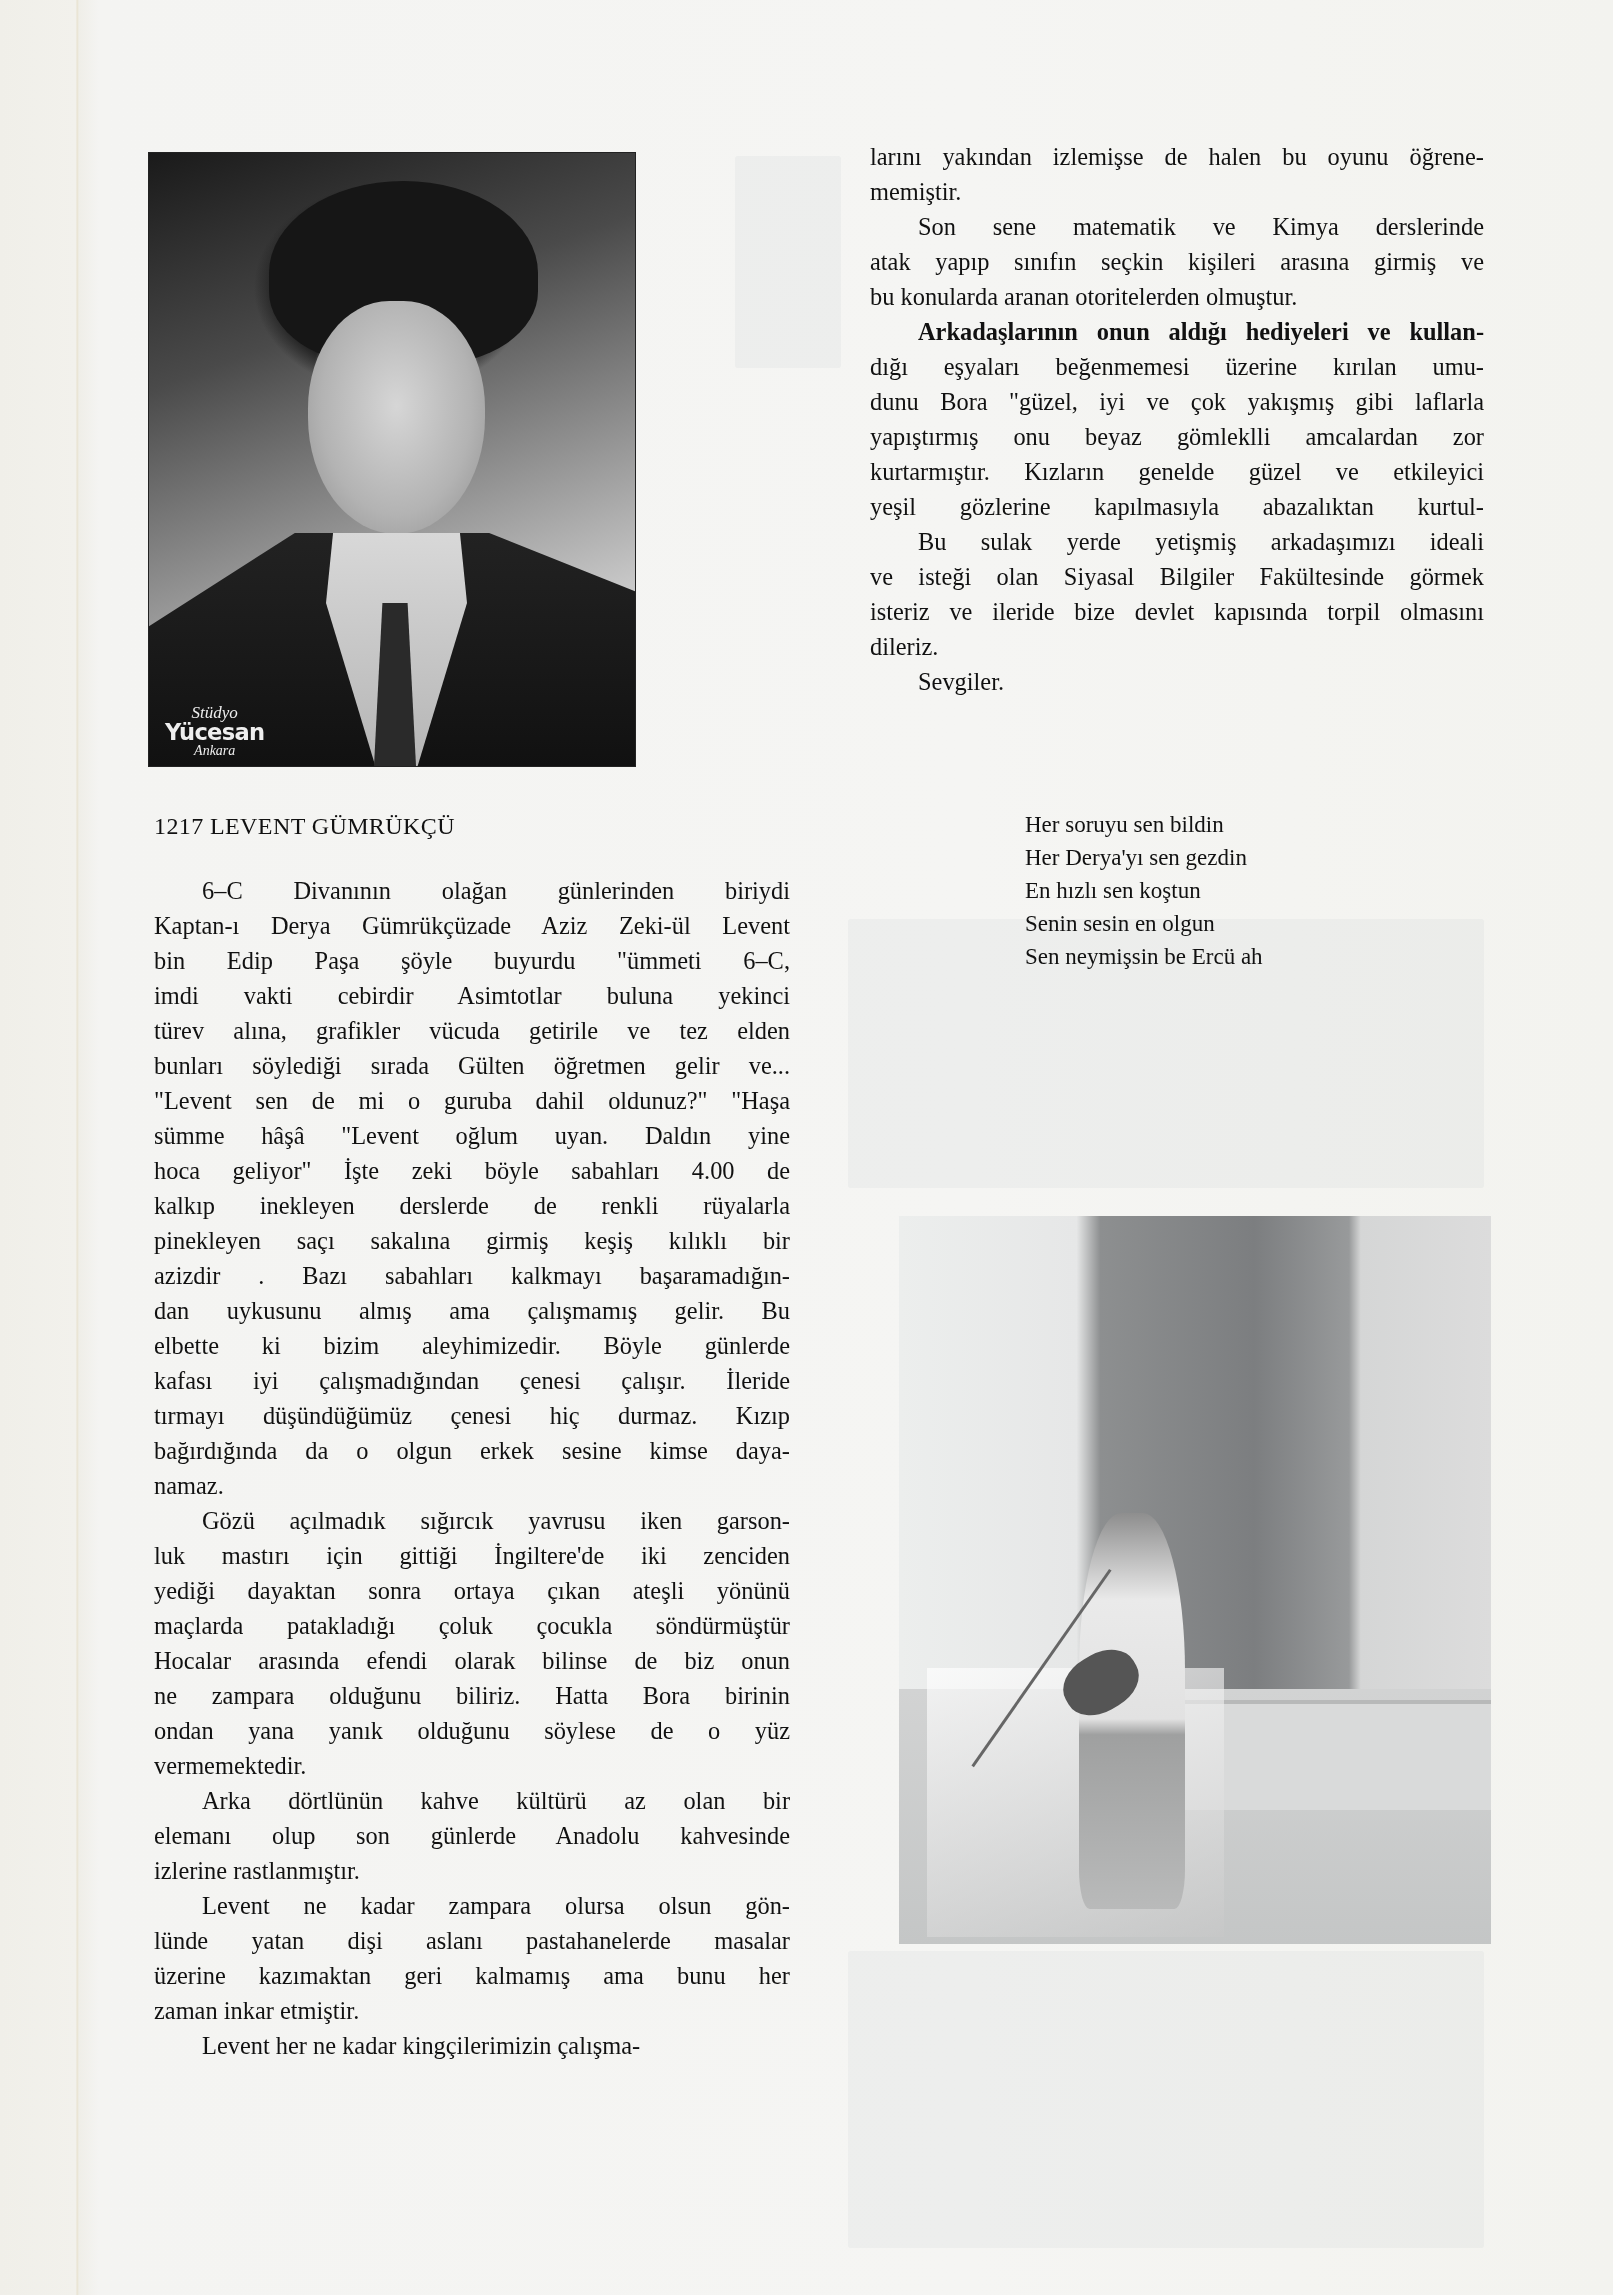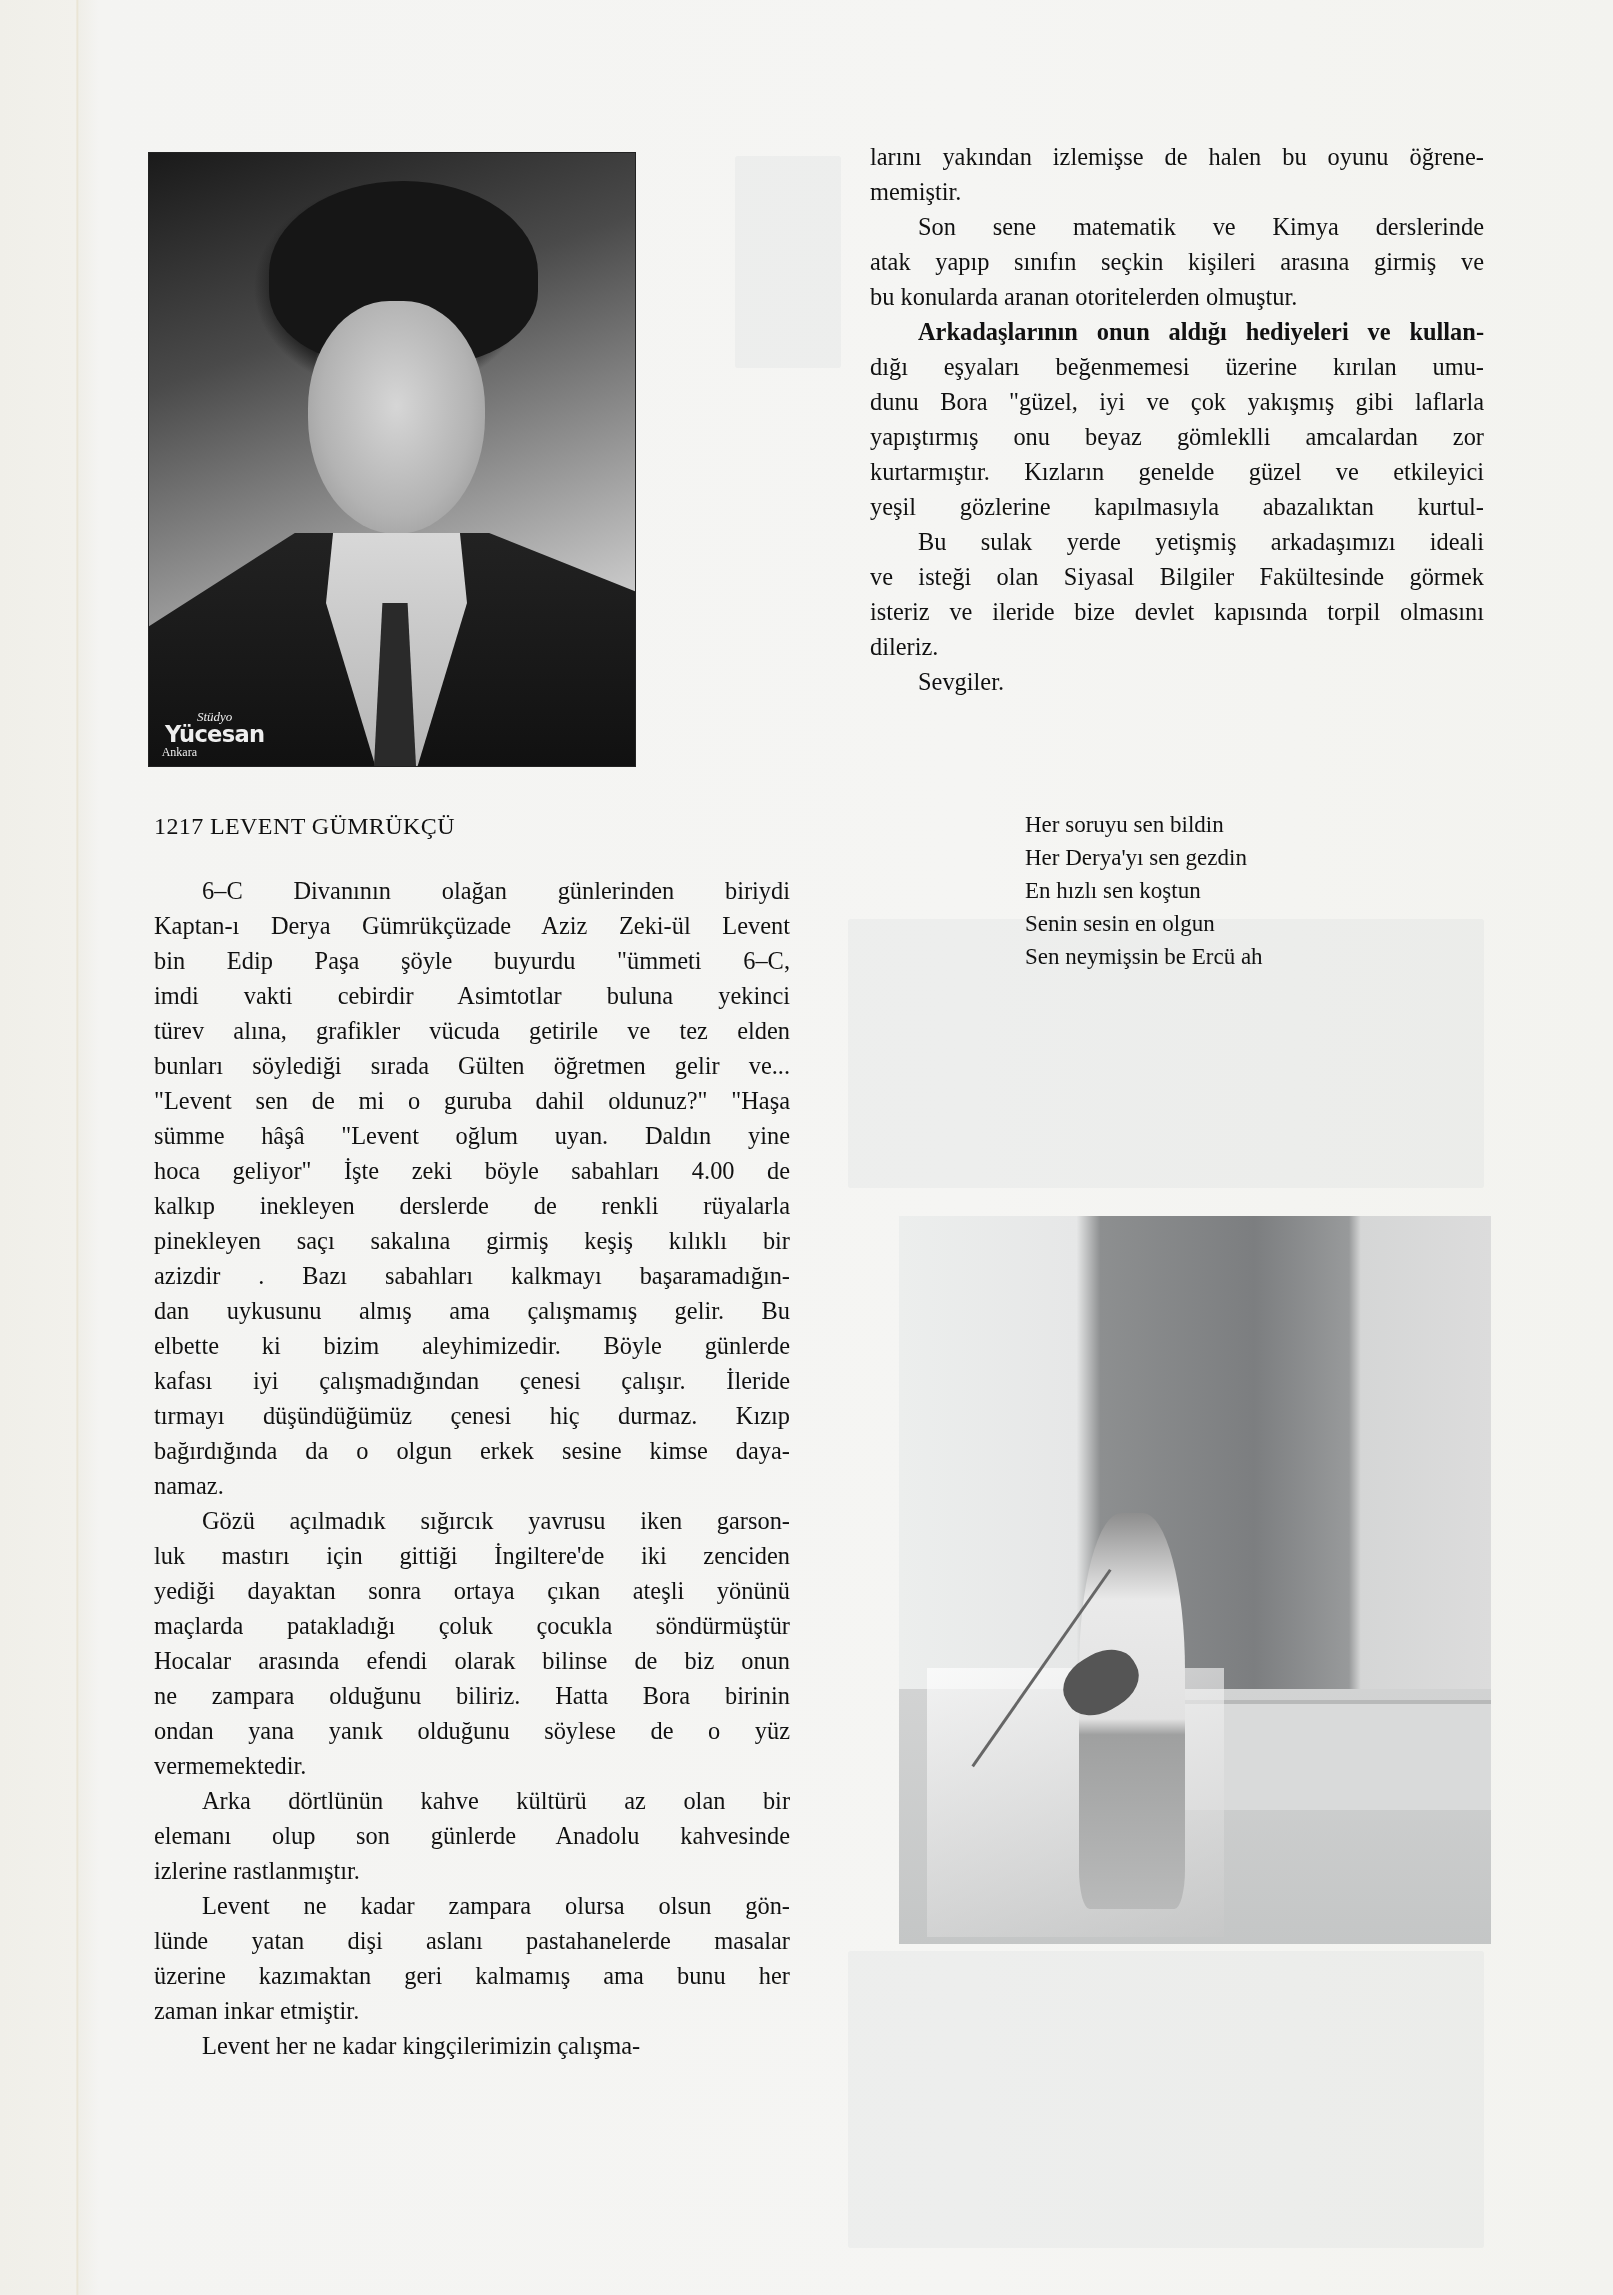--- a/index.html
+++ b/index.html
@@ -50,23 +50,23 @@
   }
   .portrait .hair {
     position: absolute; left: 120px; top: 28px; width: 269px; height: 184px;
     border-radius: 50% 50% 40% 40%;
     background: #161616;
   }
   .stamp {
     position: absolute; left: 12.7px; bottom: 8.5px; width: 106px; text-align: center;
     color: #eee; line-height: 1;
   }
-  .stamp .s1 { font-style: italic; font-size: 13px; display: block; }
+  .stamp .s1 { font-style: italic; font-size: 17px; display: block; }
   .stamp .s2 { font-weight: bold; font-size: 22.6px; letter-spacing: -0.7px; display: block; font-family: "DejaVu Sans", sans-serif; }
-  .stamp .s3 { font-size: 12px; display: block; text-align: left; }
+  .stamp .s3 { font-style: italic; font-size: 14px; display: block; text-align: center; }
 
   
   .violin-photo {
     position: absolute; left: 899px; top: 1216px; width: 592px; height: 728px;
     overflow: hidden;
     background: linear-gradient(90deg, #eceeed 0%, #e6e7e7 30%, #8d8f90 34%, #7c7e80 60%, #989a9b 76%, #d5d6d6 78%, #dcdcdc 100%);
   }
   .violin-photo .floor {
     position: absolute; left: 0; right: 0; bottom: 0; height: 255px;
     background: linear-gradient(180deg, #d2d3d3, #c4c6c6);

